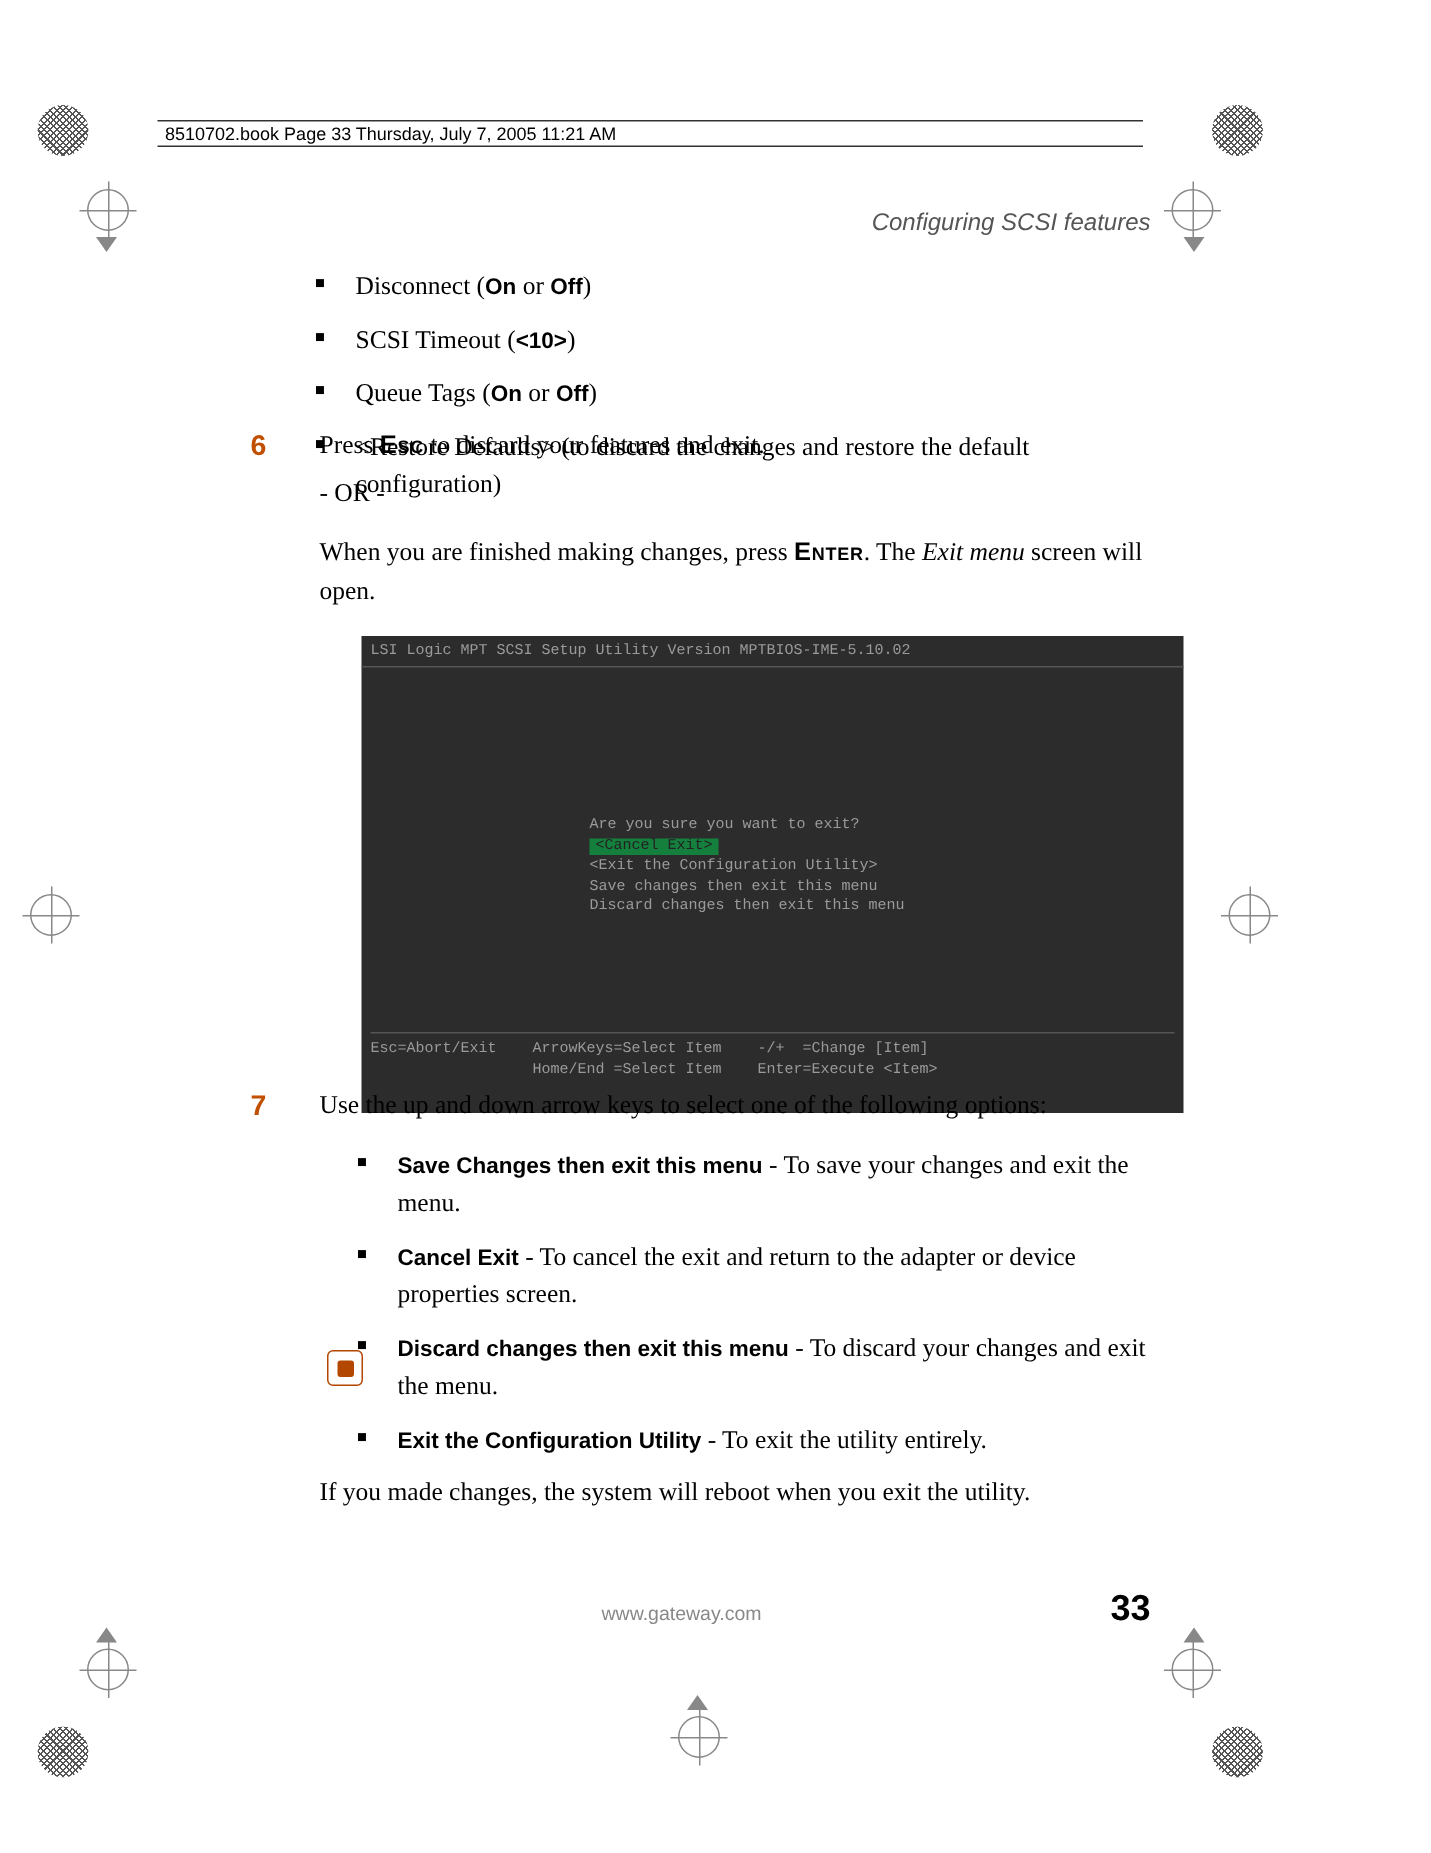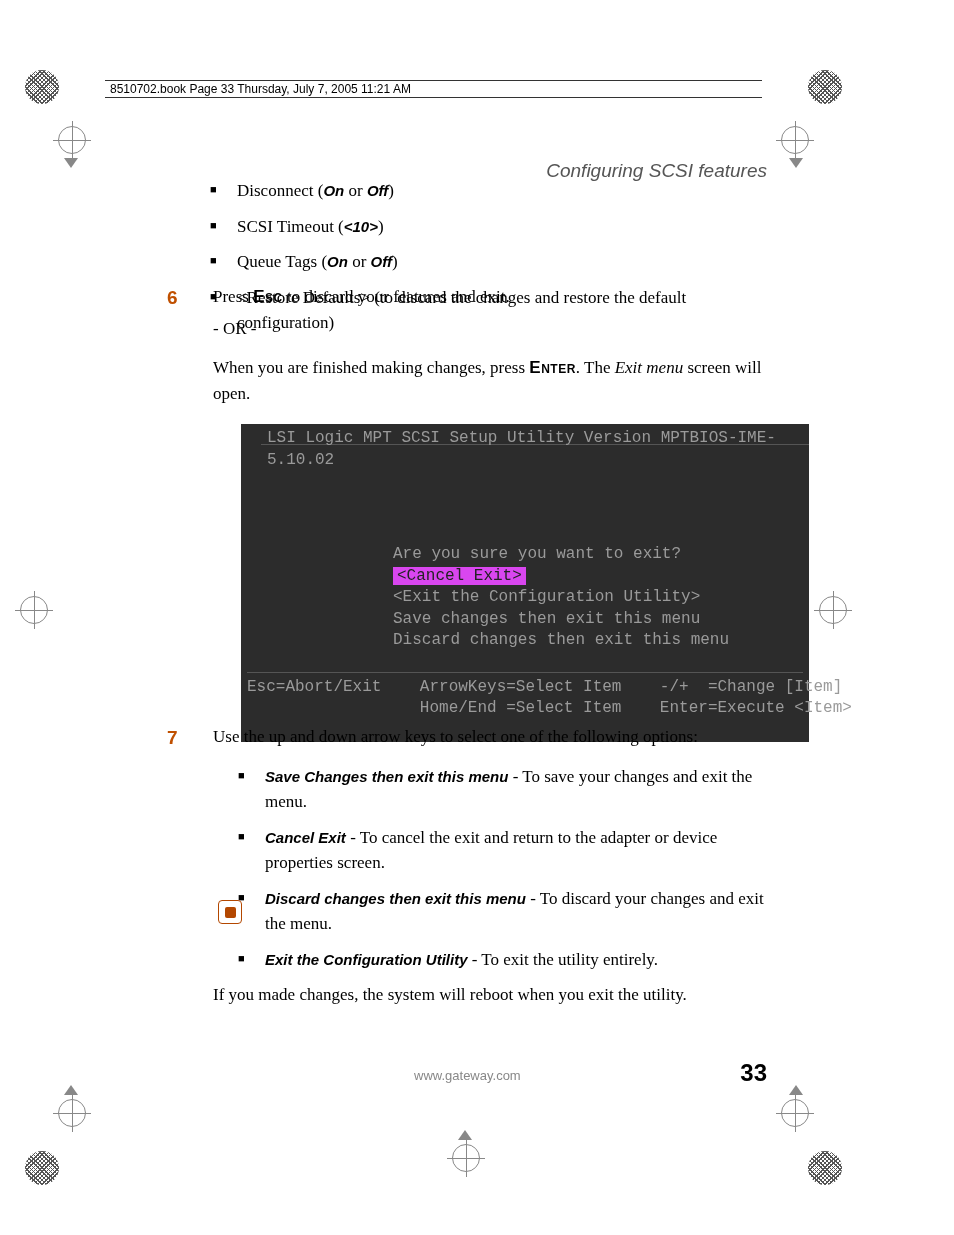--- a/index.html
+++ b/index.html
@@ -44,23 +44,22 @@
   .header-text {
     position: absolute;
     font-family: Arial, sans-serif;
     font-size: 12px;
   }
   .section-title {
     position: absolute;
     right: 100px;
     font-family: Arial, sans-serif;
     font-style: italic;
-    font-size: 19px;
+    font-size: 16px;
     color: #555;
-    margin-top: 20px;
   }
   .content {
     position: absolute;
     left: 185px;
     right: 100px;
     font-size: 17px;
     line-height: 1.5;
   }
   ul.blacksquare {
     list-style: none;
@@ -80,44 +79,43 @@
     font-size: 11px;
   }
   .step-num {
     position: absolute;
     left: -18px;
     font-family: Arial, sans-serif;
     font-weight: bold;
     font-size: 19px;
     color: #c05000;
   }
-  .bold-sans { font-family: Arial, sans-serif; font-weight: bold; font-size: 15px; font-style: italic; }
+  .bold-sans { font-family: Arial, sans-serif; font-weight: bold; font-size: 15px; }
   .small-caps { font-variant: small-caps; letter-spacing:.5px; }
   .screenshot {
     background: #2c2c2c;
     width: 548px;
     height: 318px;
     margin: 18px 0 0 28px;
     font-family: 'Courier New', monospace;
-    font-size: 16px;
+    font-size: 10px;
     color: #9a9a9a;
     position: relative;
     line-height: 1.35;
-    padding-left: 20px;
   }
   .screenshot .top-line {
     padding: 4px 0 0 6px;
     border-bottom: 1px solid #555;
     height: 16px;
   }
   .screenshot .middle {
     position: absolute;
     top: 120px; left: 152px;
   }
-  .screenshot .hilite { background:#d946ef; color:#222; padding:0 4px; }
+  .screenshot .hilite { background:#15803d; color:#222; padding:0 4px; }
   .screenshot .footer {
     position:absolute; bottom:22px; left:6px; right:6px;
     border-top:1px solid #555; padding-top:4px;
     white-space: pre;
   }
   .footer-url {
     position:absolute;
     font-family: Arial, sans-serif;
     font-size:13px;
     color:#888;
@@ -238,16 +236,16 @@
         <li><span class="bold-sans">Exit the Configuration Utility</span><span> - To exit the utility entirely.</span></li>
       </ul>
       <div style="margin-top:4px">If you made changes, the system will reboot when you exit the utility.</div>
     </div>
   </div>
 
   <div class="end-marker" style="top:900px;left:218px">
       <div class="inner"></div>
     </div>
 
-  <div class="footer-url" style="bottom:152px;left:414px">www.gateway.com</div>
+  <div class="footer-url" style="bottom:152px;left:401px">www.gateway.com</div>
   <div class="page-num" style="bottom:148px;right:100px">33</div>
 
 </div>
 
 </body></html>

